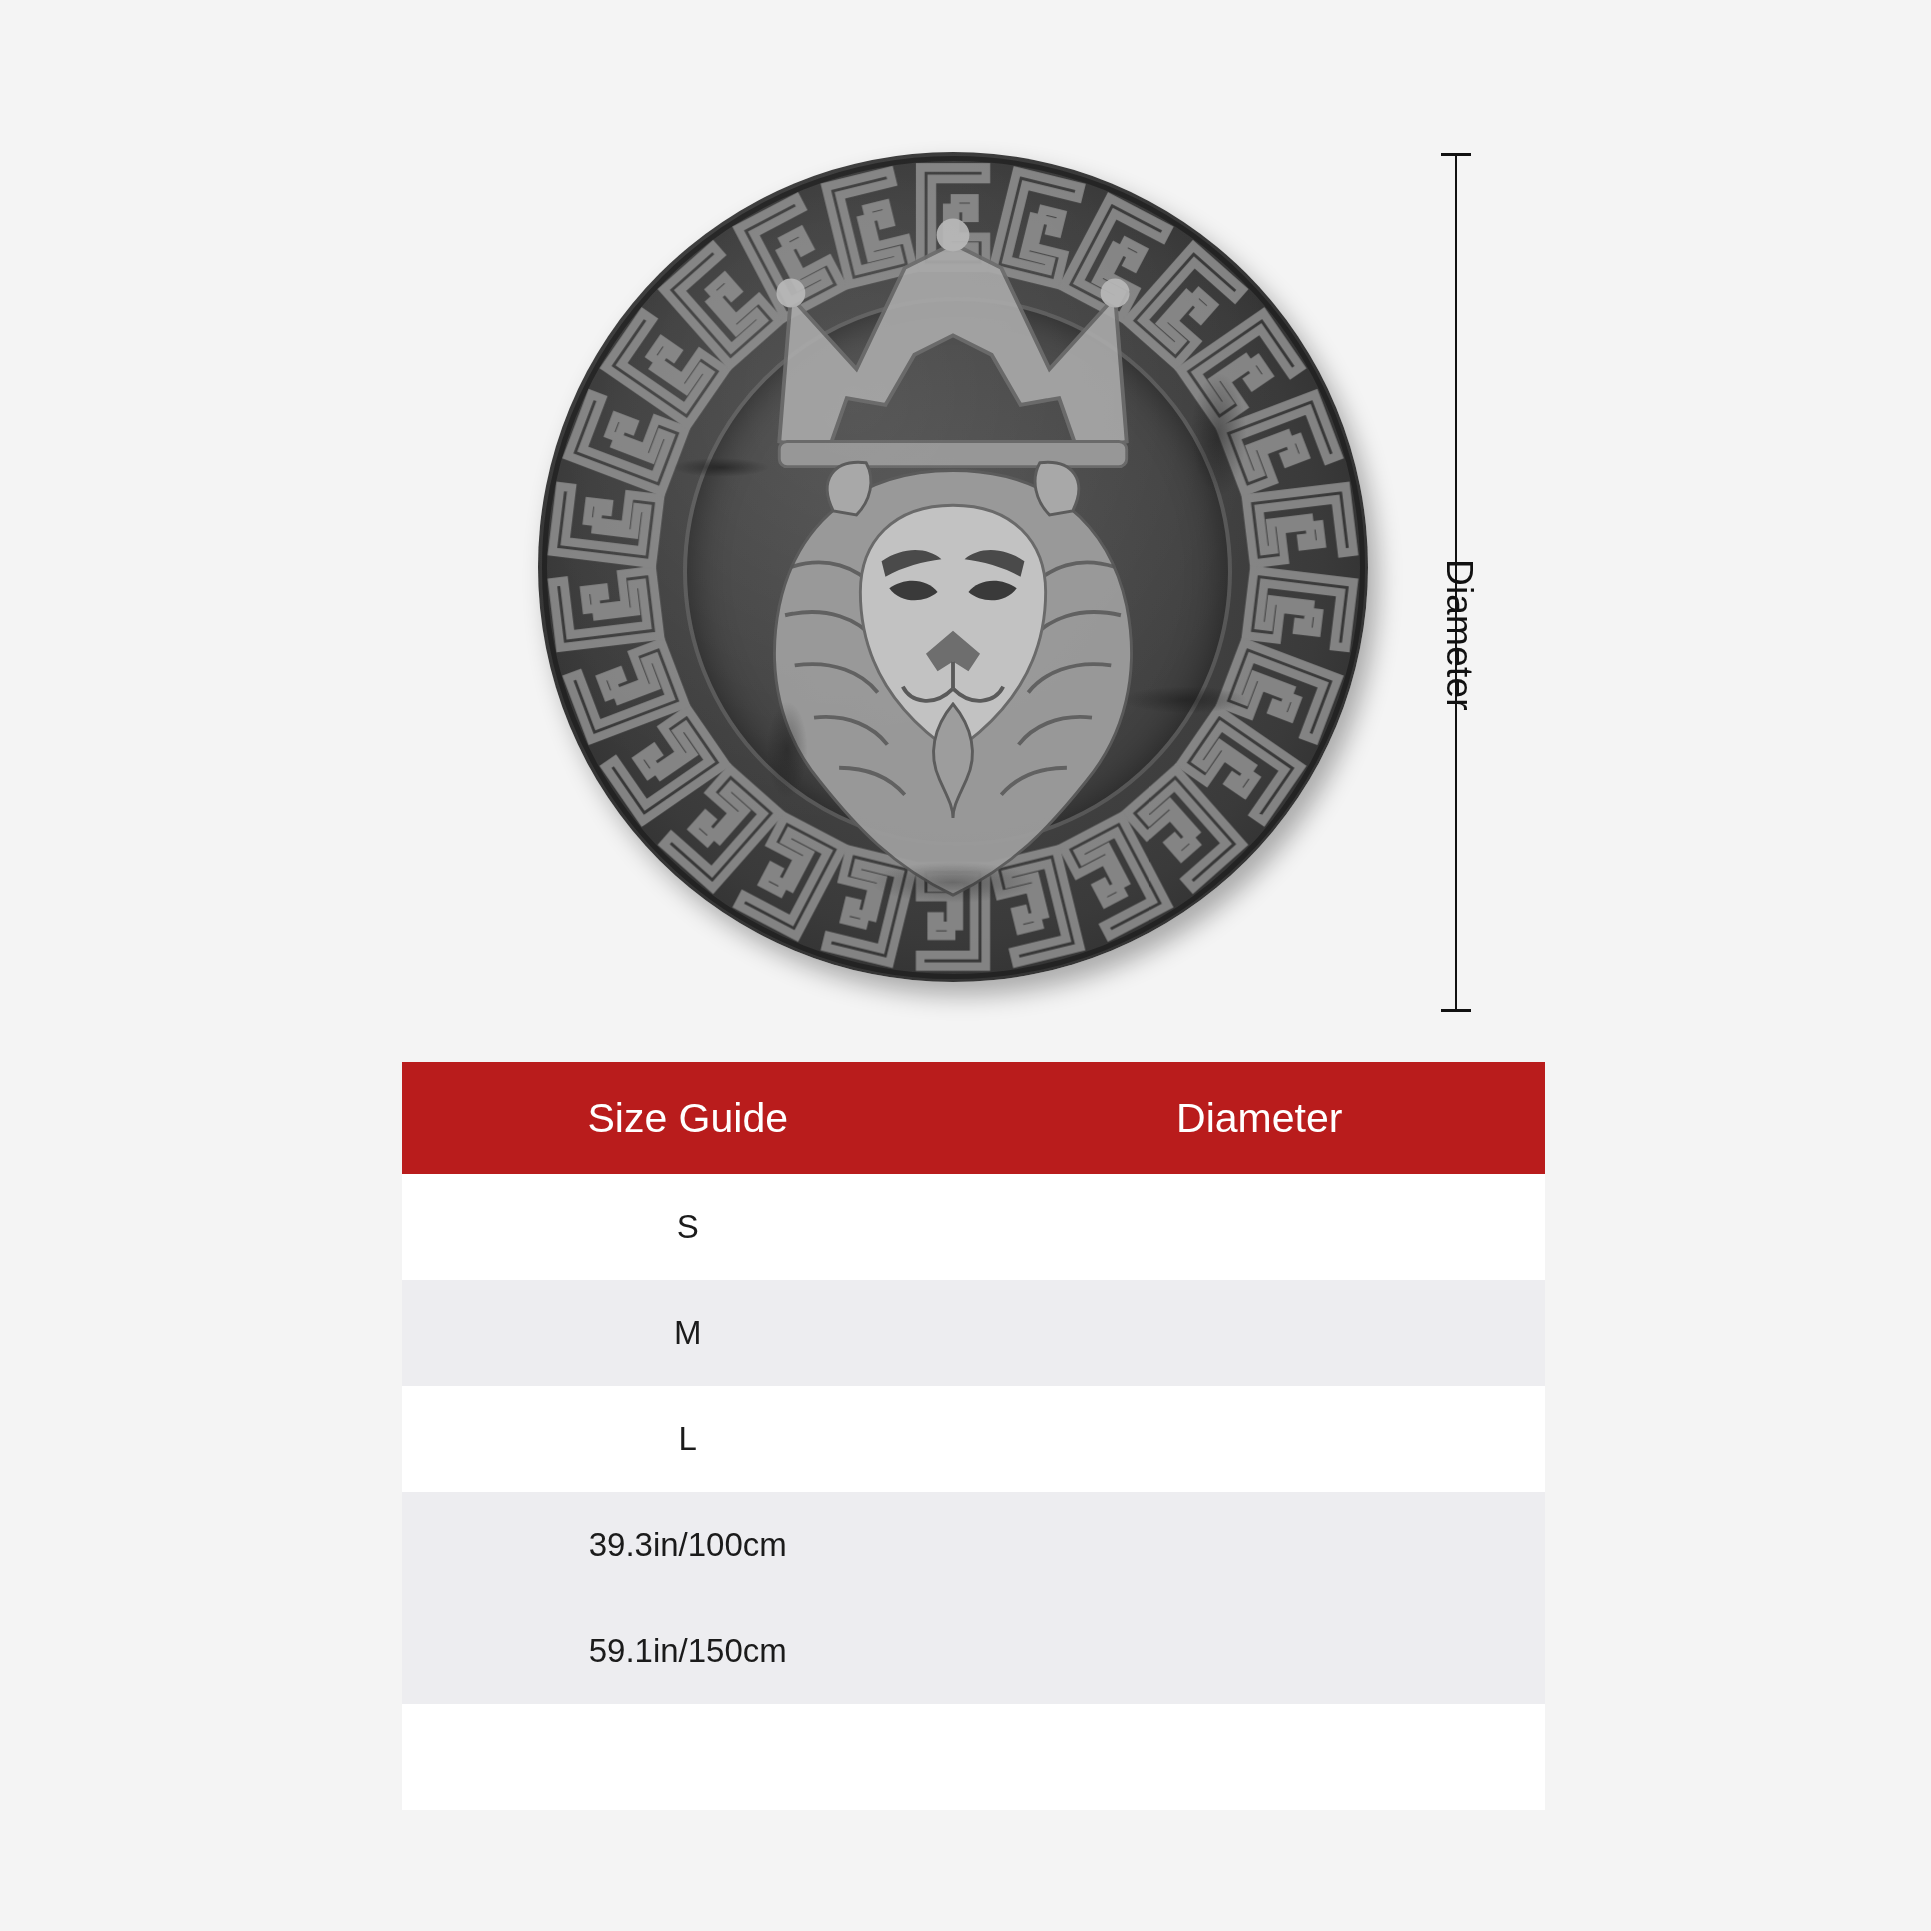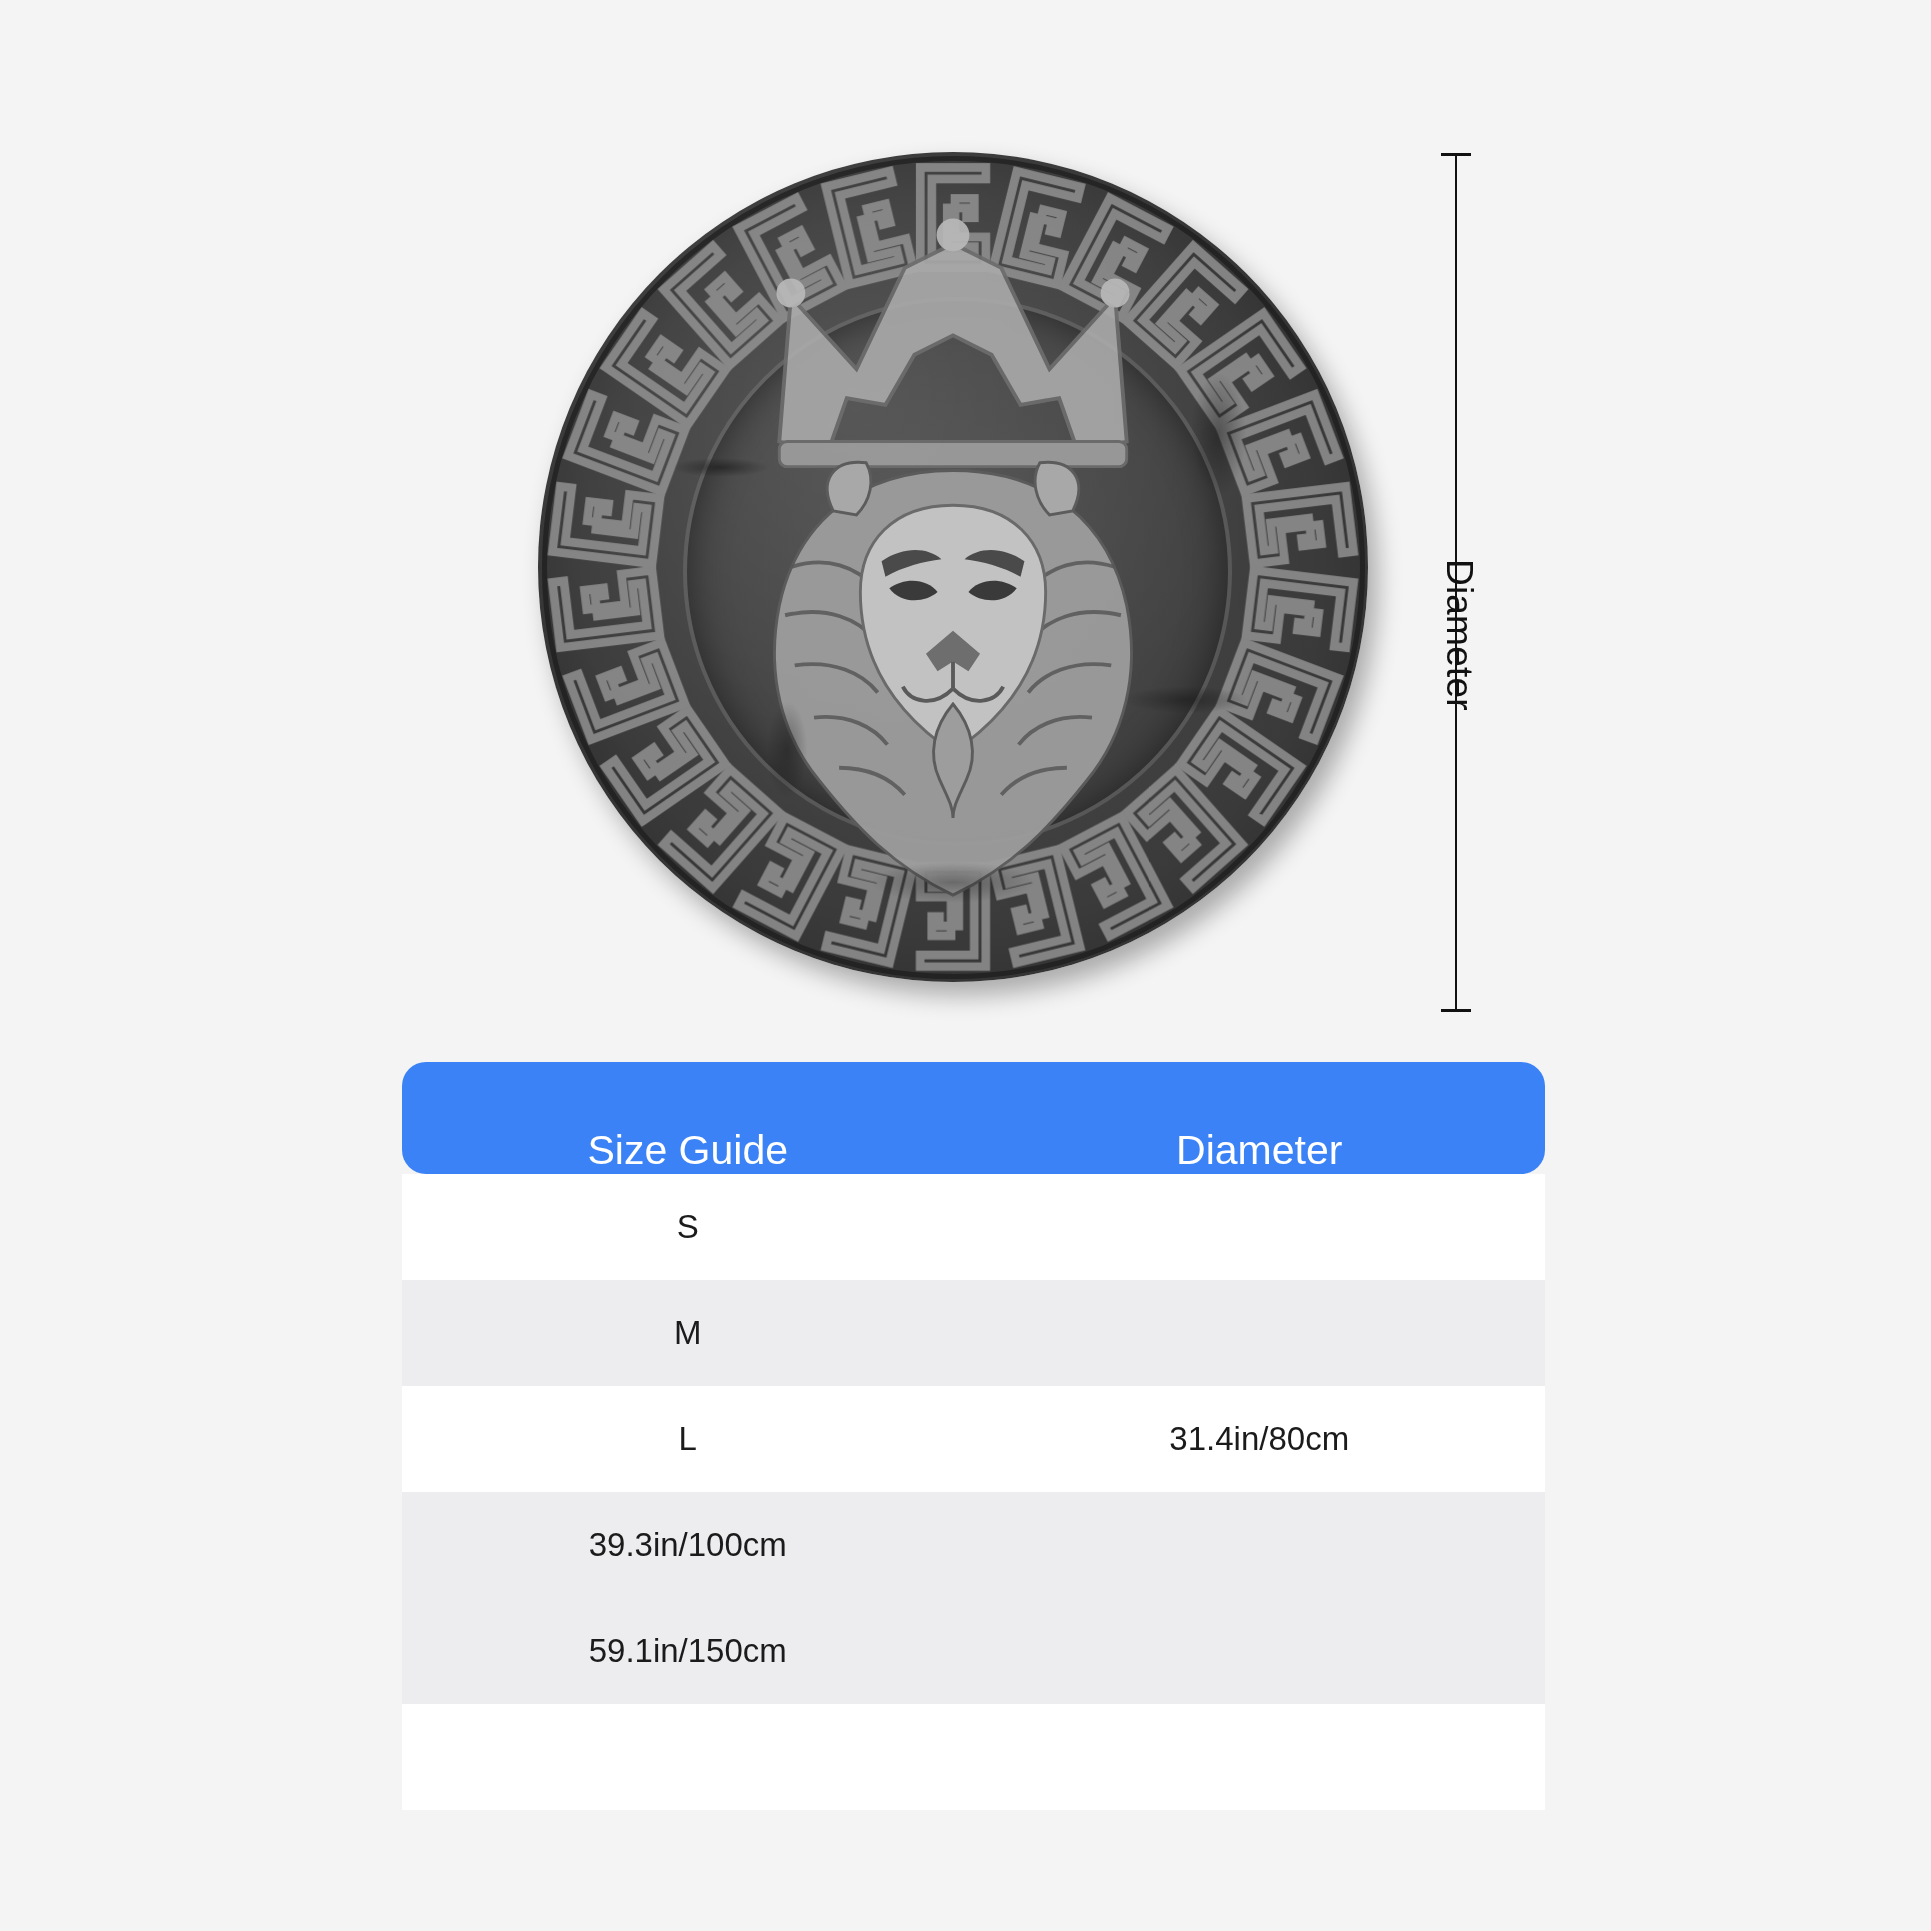--- a/index.html
+++ b/index.html
@@ -115,24 +115,23 @@
 
   
   .size-table {
     position: absolute;
     left: 402px;
     top: 1062px;
     width: 1143px;
   }
   .table-head {
     display: flex;
-    background: #3b82f6;
+    background: #b91c1c;
     height: 112px;
-    align-items: flex-end;
-    border-radius: 24px;
+    align-items: center;
   }
   .table-head .cell {
     color: #ffffff;
     font-size: 41px;
     text-align: center;
   }
   .cell-size { width: 50%; }
   .cell-dim  { width: 50%; }
 
   .table-row {
@@ -335,21 +334,20 @@
     </div>
 
     <div class="table-row odd">
       <div class="cell cell-size">S</div>
     </div>
     <div class="table-row even">
       <div class="cell cell-size">M</div>
     </div>
     <div class="table-row odd">
       <div class="cell cell-size">L</div>
-      <div class="cell cell-dim">31.4in/80cm</div>
     </div>
     <div class="table-row even">
       <div class="cell cell-dim">39.3in/100cm</div>
     </div>
     <div class="table-row even">
       <div class="cell cell-dim">59.1in/150cm</div>
     </div>
     <div class="table-row odd">
     </div>
 

